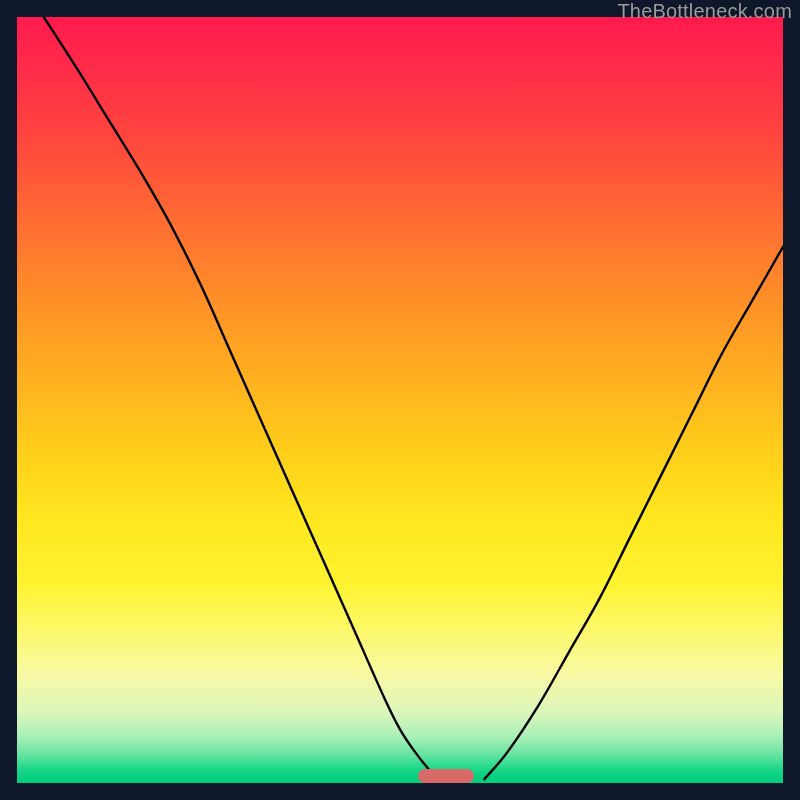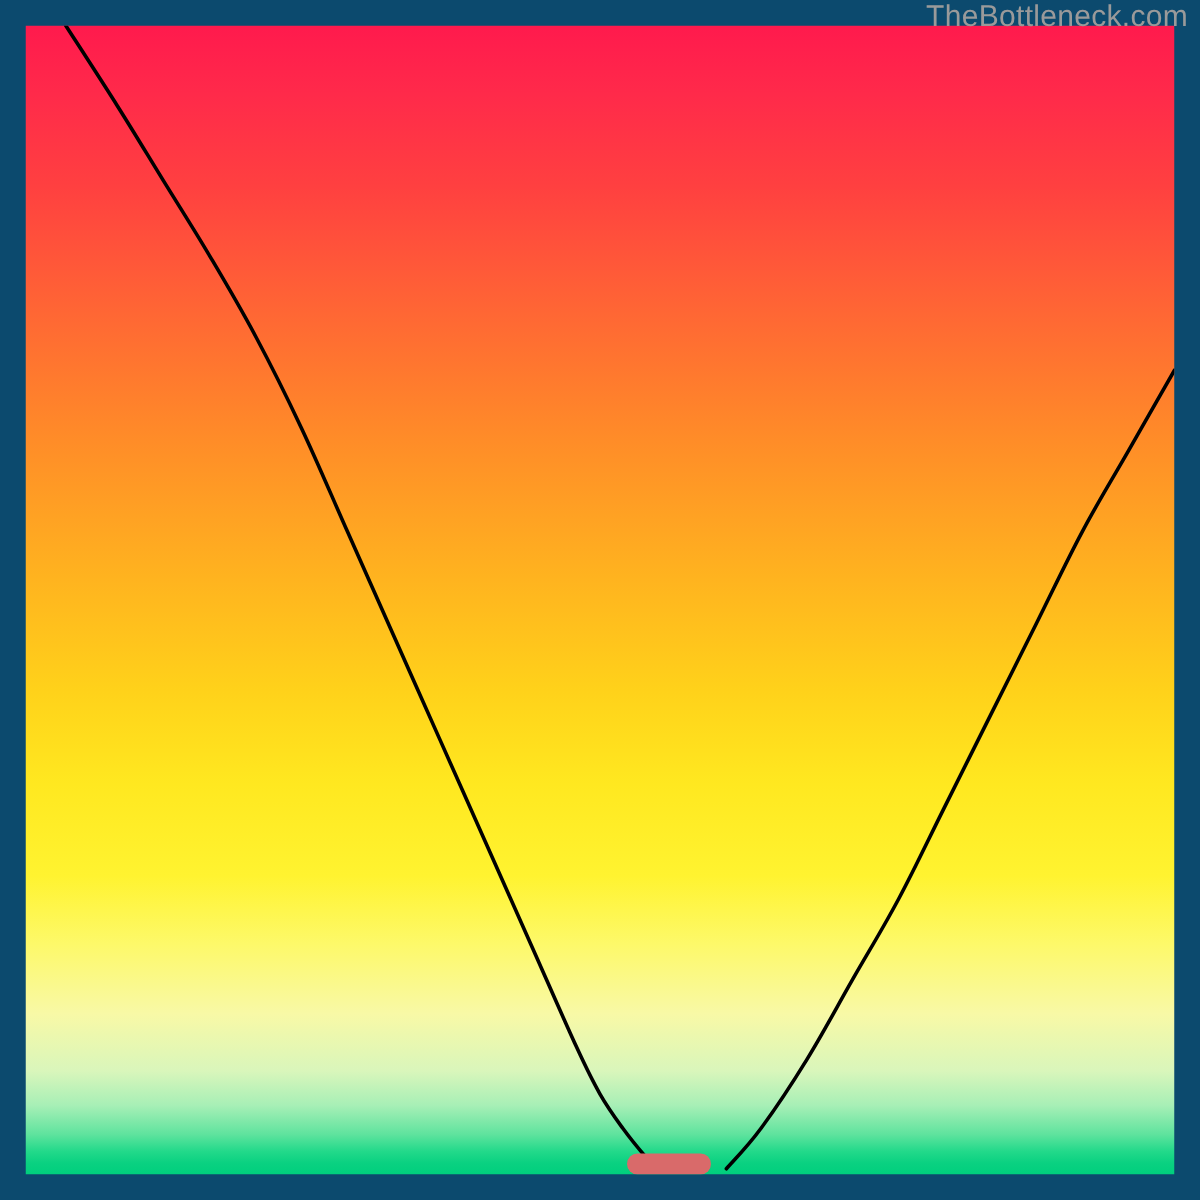--- a/index.html
+++ b/index.html
@@ -7,21 +7,21 @@
     padding: 0;
     width: 800px;
     height: 800px;
     background: #000;
     overflow: hidden;
     font-family: Arial, Helvetica, sans-serif;
   }
   .frame {
     position: absolute;
     inset: 0;
-    background: #0c4a6e;
+    background: #0f172a;
   }
   .plot {
     position: absolute;
     left: 17px;
     top: 17px;
     width: 766px;
     height: 766px;
     overflow: hidden;
   }
   .gradient {

